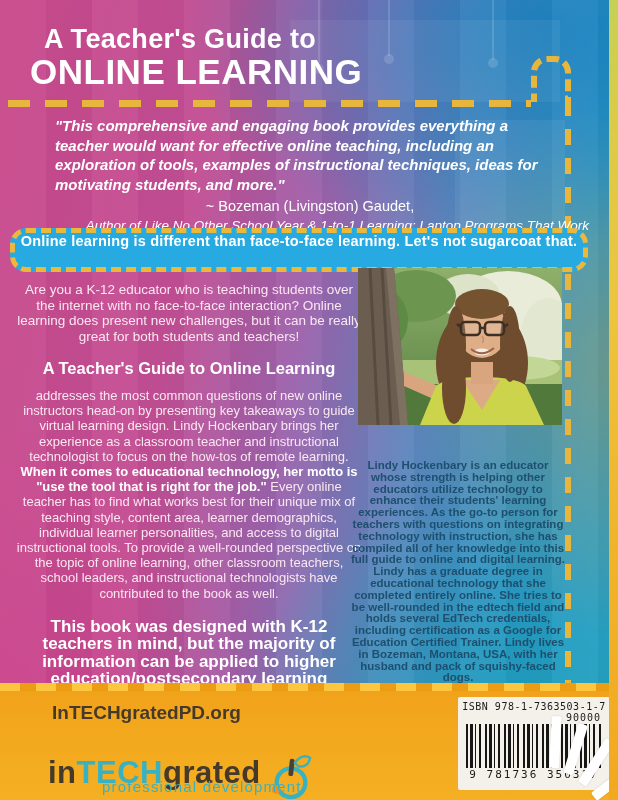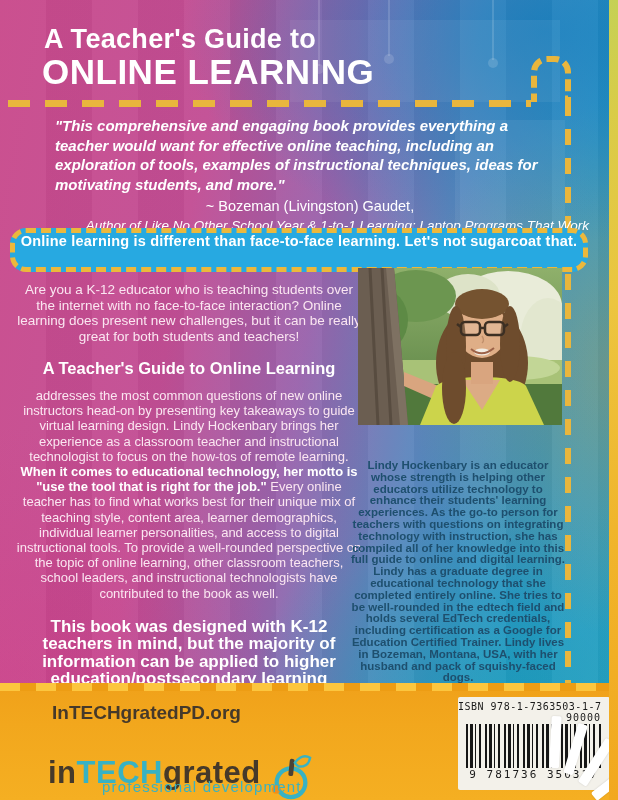--- a/index.html
+++ b/index.html
@@ -14,21 +14,21 @@
       radial-gradient(ellipse 480px 480px at 0% 88%, rgba(208,60,134,.55), rgba(208,60,134,0) 58%),
       linear-gradient(100deg,#c94a8b 0%,#c24e94 30%,#9a63ac 48%,#5f86bd 64%,#2f97c7 82%,#2ea6c6 100%);
   }
   .stripes{position:absolute;inset:0;pointer-events:none;
     background:repeating-linear-gradient(90deg, rgba(255,255,255,.035) 0 46px, rgba(0,0,0,.025) 46px 92px);}
   .glass{position:absolute;background:rgba(255,255,255,.06);}
   .pin{position:absolute;width:2px;background:rgba(255,255,255,.14);}
   .pin::after{content:"";position:absolute;left:-4px;bottom:-8px;width:10px;height:10px;border-radius:50%;background:rgba(255,255,255,.14);}
 
   .title1{position:absolute;left:44px;top:24px;color:#fff;font-size:27px;font-weight:700;letter-spacing:.3px;}
-  .title2{position:absolute;left:42px;top:52px;color:#fff;font-size:35px;font-weight:800;letter-spacing:.5px;}
+  .title2{position:absolute;left:30px;top:52px;color:#fff;font-size:35px;font-weight:800;letter-spacing:.5px;}
 
   .dash-h{position:absolute;left:8px;top:100px;width:523px;height:7px;
     background:repeating-linear-gradient(90deg,#e9b63d 0 22px,transparent 22px 37px);}
   .dash-hook{position:absolute;left:531px;top:56px;width:40px;height:46px;
     border:6px dashed #e9b63d;border-bottom:none;border-radius:16px 16px 0 0;}
   .dash-v{position:absolute;left:565px;top:100px;width:6px;height:583px;
     background:repeating-linear-gradient(180deg,#e9b63d 0 16px,transparent 16px 29px);}
   .edge-strip{position:absolute;right:0;top:0;width:9px;height:800px;z-index:9;
     background:linear-gradient(180deg,#c5d155 0%,#d9cc48 14%,#ecc53f 38%,#f0b52c 66%,#f2a81f 100%);}
 
@@ -61,21 +61,21 @@
     background:repeating-linear-gradient(90deg,#fcc63e 0 20px,#ed9d14 20px 36px);}
   .website{position:absolute;left:52px;top:19px;font-size:19px;font-weight:800;color:#45392a;}
   .logo-row{position:absolute;left:48px;top:40px;display:flex;align-items:flex-start;margin-top:32px;}
   .logo-text{font-size:31px;font-weight:700;color:#45392a;letter-spacing:.5px;}
   .logo-text .tech{color:#38b2c3;}
   .logo-tag{position:absolute;left:102px;top:64px;font-size:15px;color:#38b2c3;letter-spacing:1.2px;margin-top:31px;}
   .apple{margin-left:8px;margin-top:-4px;}
 
   .barcode{position:absolute;left:458px;top:697px;width:152px;height:93px;
     background:#f3f1ea;border-radius:2px;z-index:5;}
-  .isbn-line{position:absolute;left:0;top:4px;width:100%;text-align:left;
+  .isbn-line{position:absolute;left:0;top:4px;width:100%;text-align:center;
     font-family:"DejaVu Sans Mono",monospace;font-size:10px;color:#1a1a1a;letter-spacing:.5px;}
   .price-line{position:absolute;right:9px;top:15px;
     font-family:"DejaVu Sans Mono",monospace;font-size:10px;color:#1a1a1a;letter-spacing:1px;}
   .bars{position:absolute;left:8px;top:27px;width:136px;height:44px;
     background:repeating-linear-gradient(90deg,#161616 0 2px,#f3f1ea 2px 4px,#161616 4px 7px,#f3f1ea 7px 9px,#161616 9px 10px,#f3f1ea 10px 13px,#161616 13px 15px,#f3f1ea 15px 19px);}
   .digits{position:absolute;left:0;top:71px;width:100%;text-align:center;
     font-family:"DejaVu Sans Mono",monospace;font-size:11px;color:#1a1a1a;letter-spacing:2px;}
   .fall-bar{position:absolute;width:10px;height:52px;background:#fff;border-radius:2px;z-index:6;
     transform-origin:50% 100%;box-shadow:0 0 2px rgba(0,0,0,.15);}
 </style>

